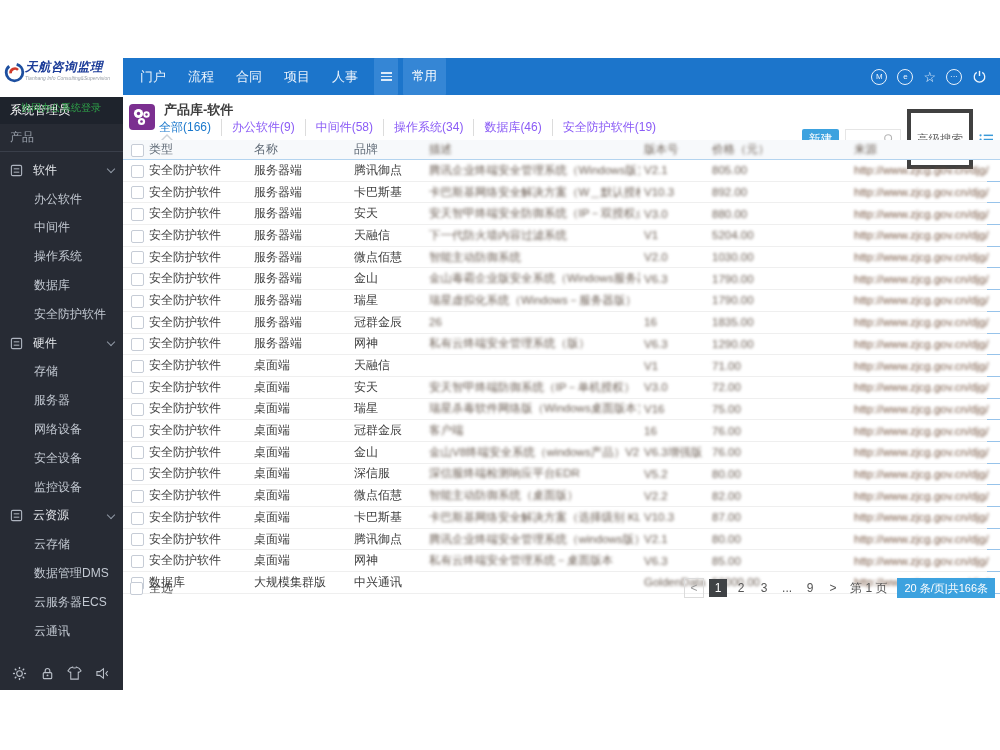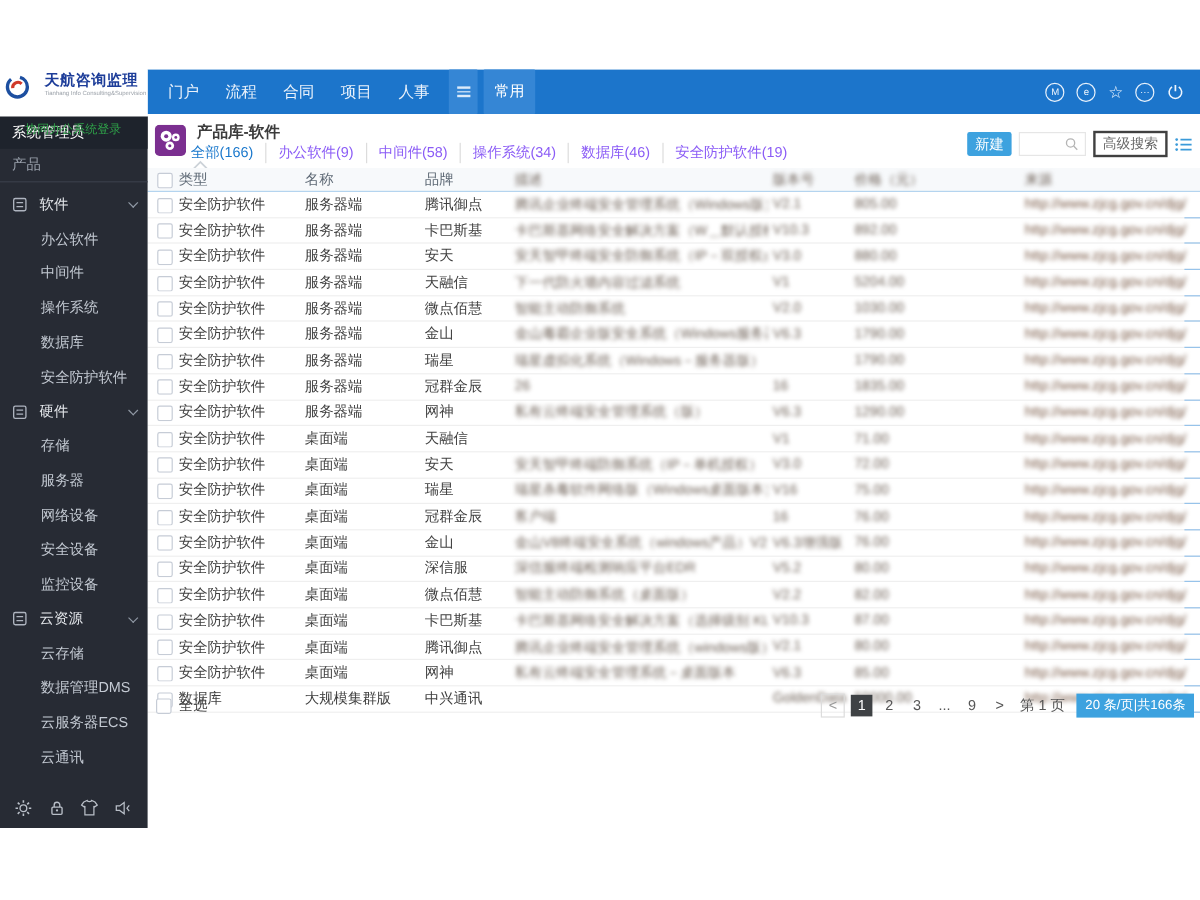--- a/index.html
+++ b/index.html
@@ -1,21 +1,21 @@
 <!DOCTYPE html>
 <html><head>
 <meta charset="utf-8">
 <style>
   html,body{margin:0;padding:0;background:#fff;}
   .page{position:relative;width:1000px;height:750px;background:#fff;overflow:hidden;
         font-family:"Liberation Sans","DejaVu Sans",sans-serif;font-size:12px;color:#333;}
 
   
   .logo-box{position:absolute;left:0;top:58px;width:123px;height:39px;background:#fff;z-index:3;}
-  .logo-row{display:flex;align-items:flex-start;gap:12px;padding:3px 0 0 4px;}
+  .logo-row{display:flex;align-items:flex-start;gap:0;padding:3px 0 0 4px;font-style:italic;}
   .logo-mark{flex:0 0 auto;margin-top:1px;}
   .logo-texts{line-height:1;}
   .logo-title{color:#1d3d99;font-weight:bold;font-size:12.5px;letter-spacing:.5px;}
   .logo-sub{color:#9aa0a8;font-size:5px;margin-top:2px;white-space:nowrap;}
   .login-line{color:#2fa349;font-size:10px;padding-left:15px;margin-top:15px;white-space:nowrap;}
 
   
   .topbar{position:absolute;left:123px;top:58px;width:877px;height:37px;background:#1c75cb;
           display:flex;align-items:center;color:#fff;}
   .nav-list{display:flex;align-items:center;margin-left:6px;}
@@ -66,21 +66,21 @@
   .tab.active{color:#1a78cc;}
   .caret-o{position:absolute;left:38px;bottom:0;width:0;height:0;
            border-left:6px solid transparent;border-right:6px solid transparent;border-bottom:6px solid #ccd2d8;}
   .caret-i{position:absolute;left:39px;bottom:-1px;width:0;height:0;
            border-left:5px solid transparent;border-right:5px solid transparent;border-bottom:5px solid #fff;}
   .toolbar{position:absolute;right:6px;top:14px;display:flex;align-items:center;gap:6px;}
   .btn-new{background:#3da2df;color:#fff;width:37px;height:20px;line-height:20px;text-align:center;
            border-radius:2px;font-size:12px;cursor:pointer;}
   .search-mini{width:48px;height:18px;border:1px solid #e6e6e6;display:flex;align-items:center;padding:0 3px;}
   .search-mini input{border:none;outline:none;width:30px;font-size:11px;}
-  .btn-adv{height:18px;line-height:18px;border:2px solid #404040;color:#666;padding:0 6px;
+  .btn-adv{height:18px;line-height:18px;border:4px solid #404040;color:#666;padding:17px 6px;
            font-size:11.5px;cursor:pointer;white-space:nowrap;}
 
   
   .table{position:absolute;left:0;top:45px;width:877px;}
   .thead,.trow{display:grid;grid-template-columns:22px 105px 100px 75px 215px 68px 142px 150px;align-items:center;}
   .thead{height:19px;background:#f7f9fb;color:#5f6a76;border-bottom:1px solid #b4d4ef;}
   .trow{height:20.7px;border-bottom:1px solid #efefef;position:relative;cursor:default;}
   .trow::after{content:"";position:absolute;right:0;bottom:-1px;width:13px;border-bottom:1px solid #97c3ea;}
   .td,.th{padding-left:4px;white-space:nowrap;overflow:hidden;font-size:12px;color:#3f3f3f;}
   .th{color:#5f6a76;}

